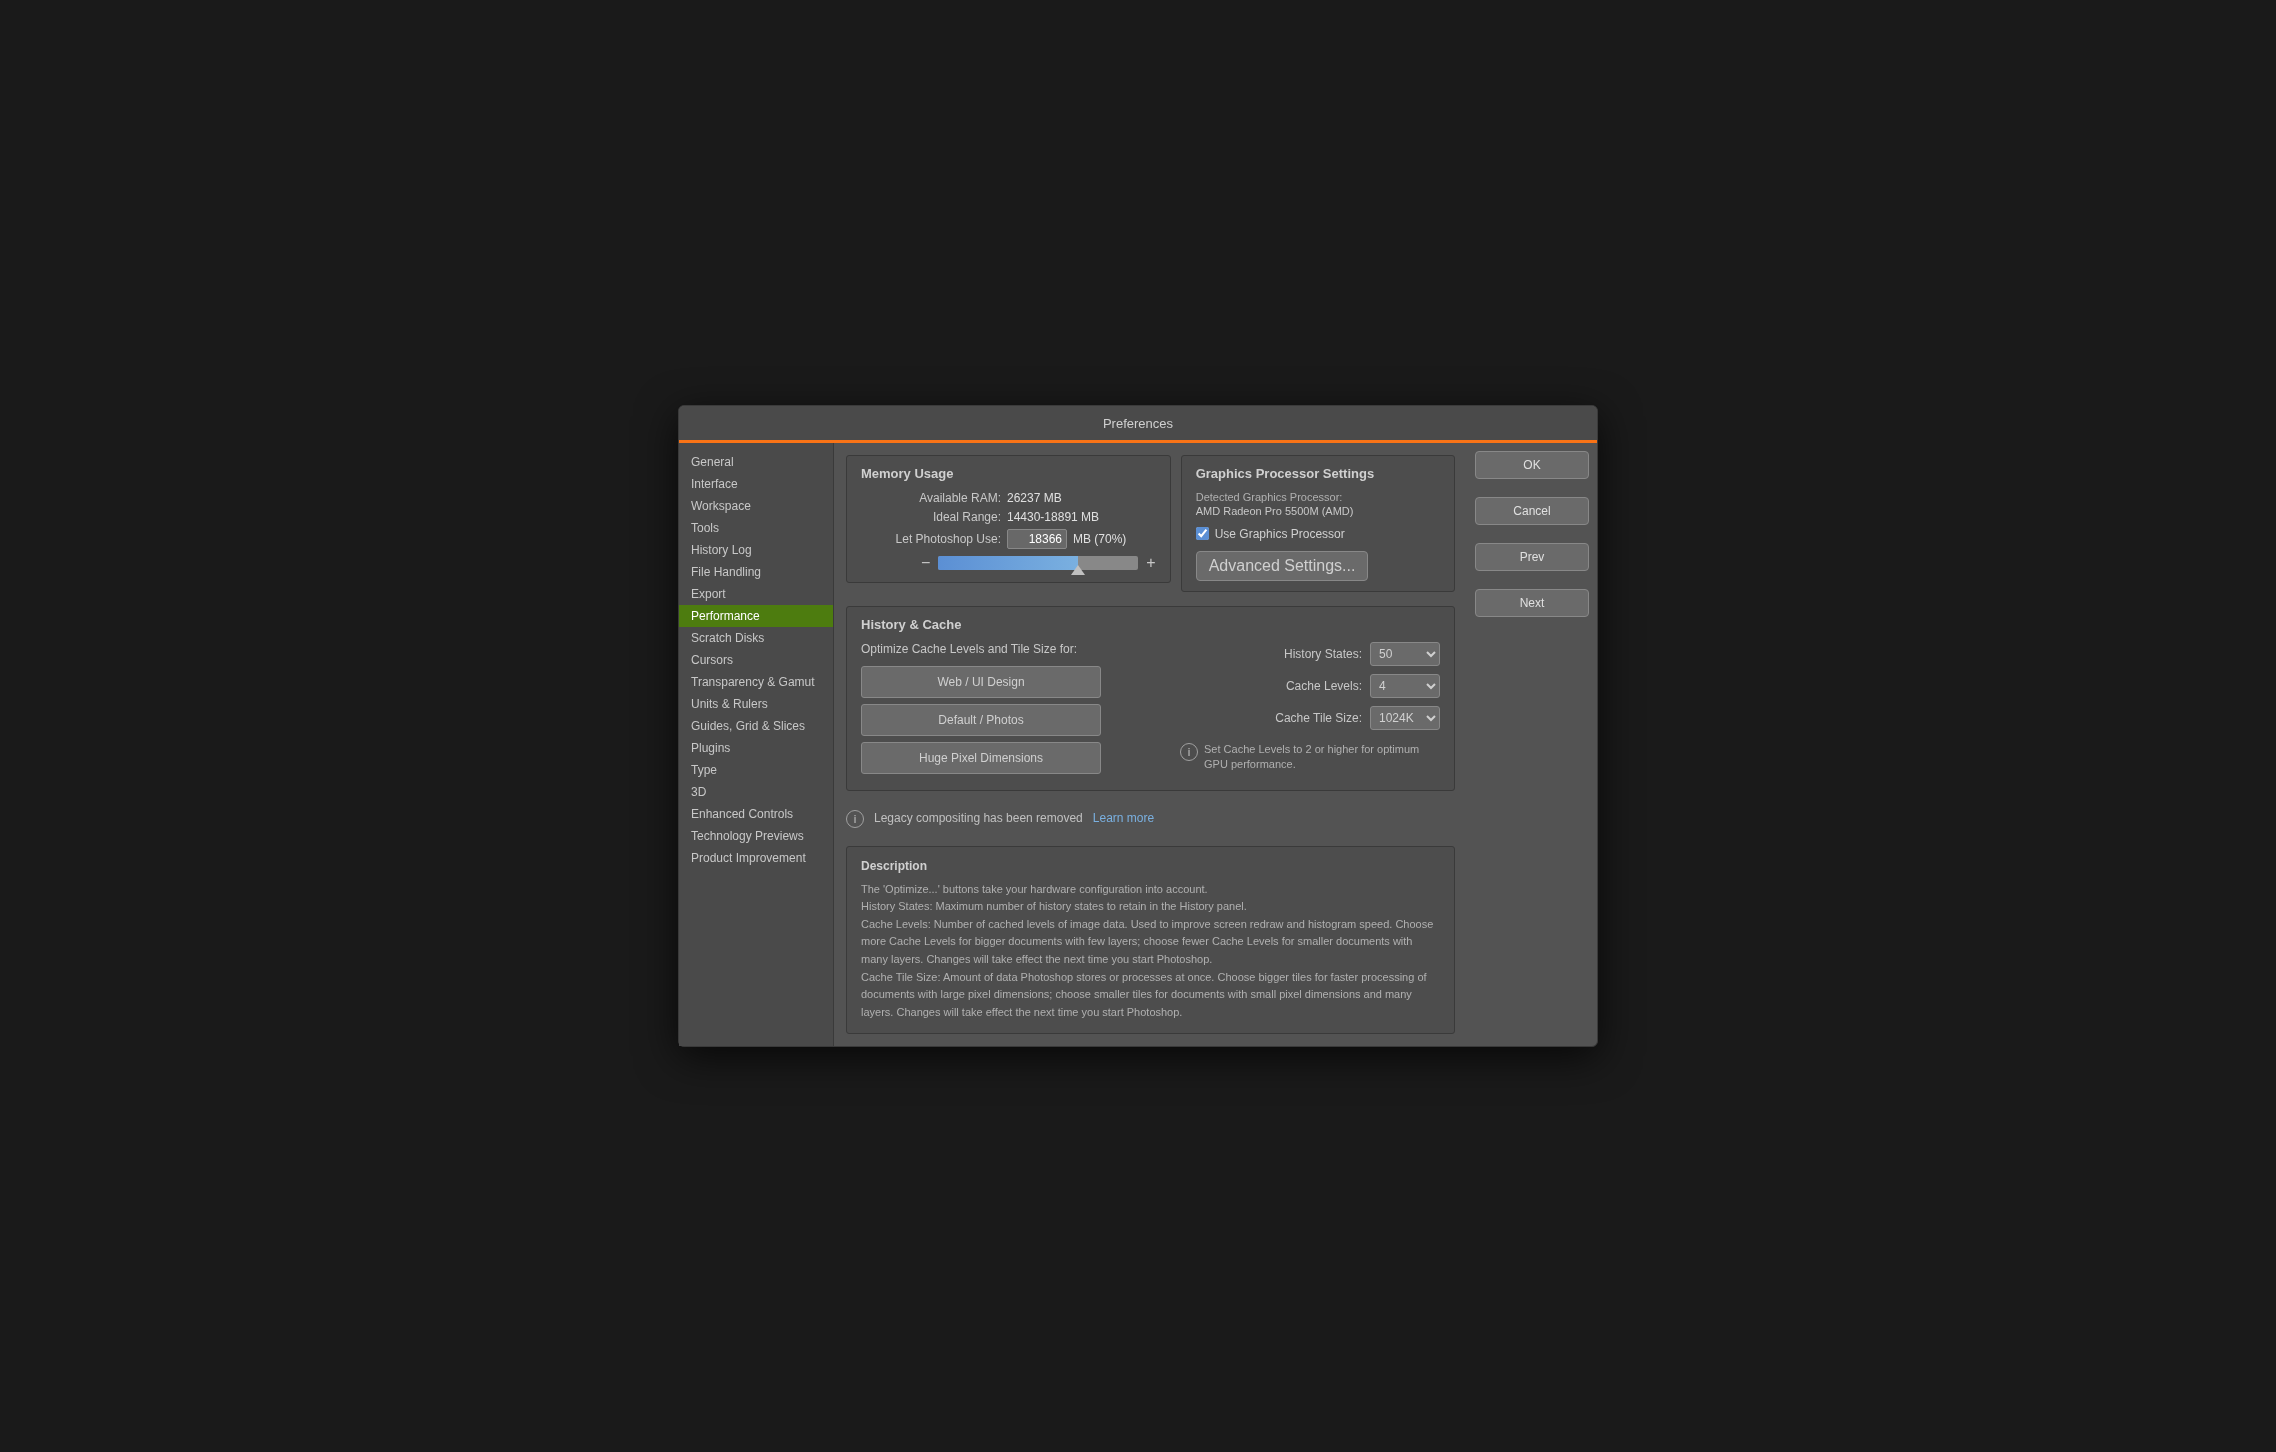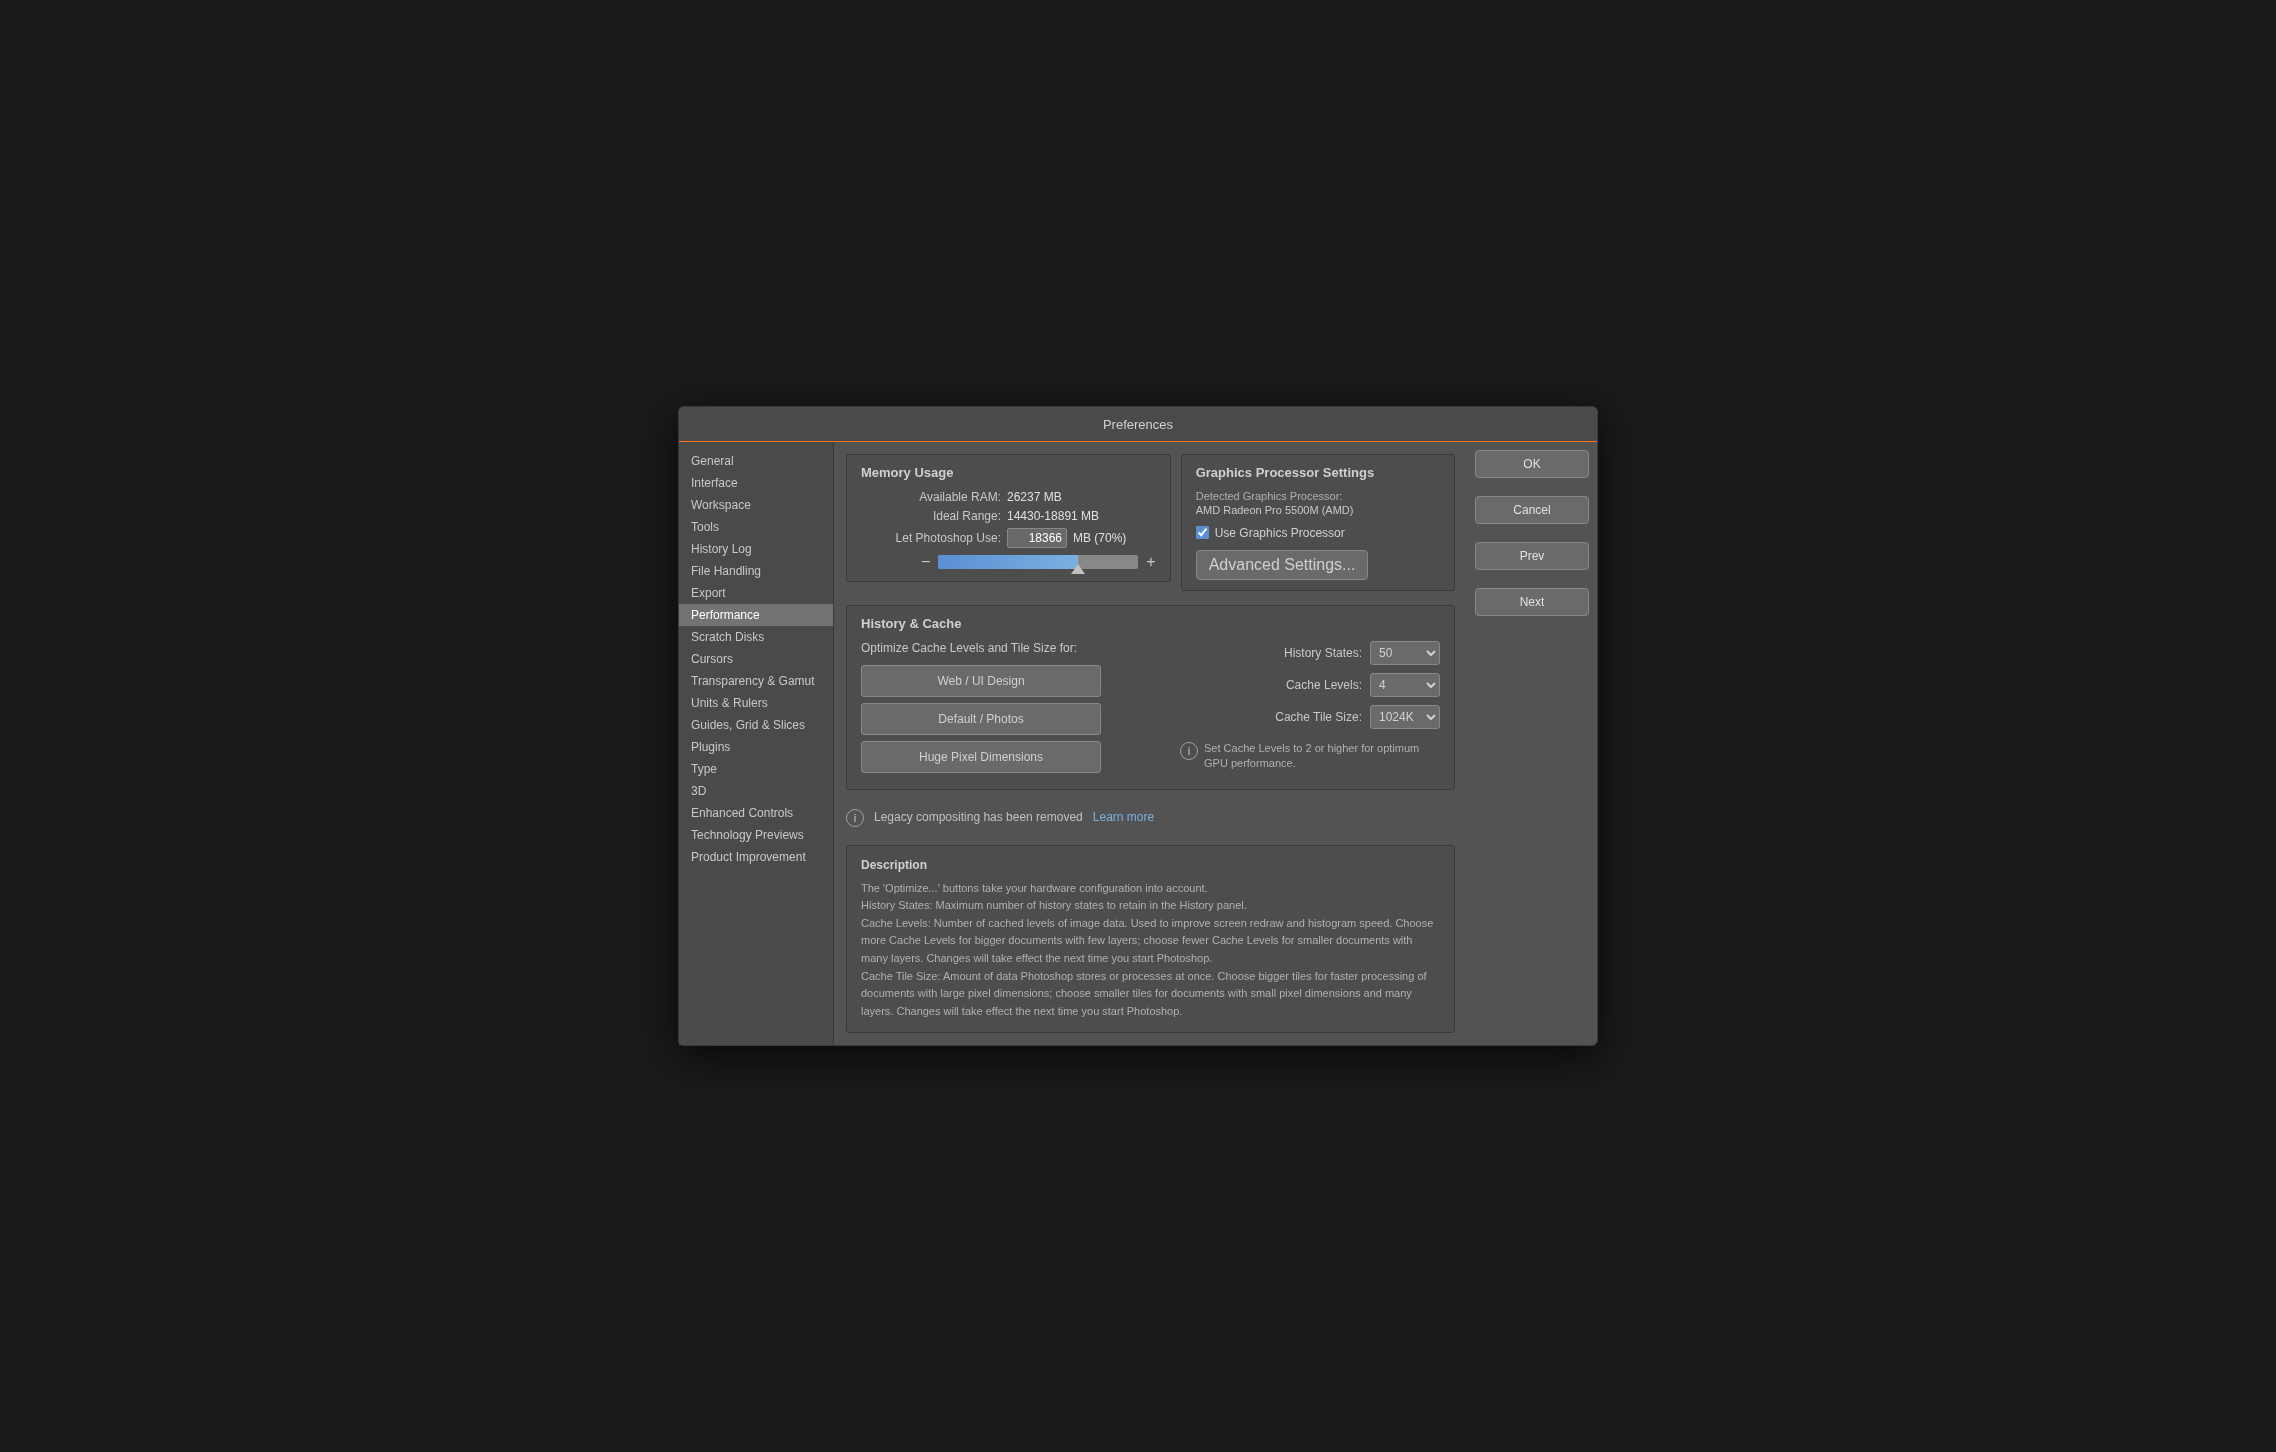--- a/index.html
+++ b/index.html
@@ -19,21 +19,21 @@
       min-height: 600px;
       display: flex;
       flex-direction: column;
       box-shadow: 0 10px 40px rgba(0,0,0,0.7);
     }
     .dialog-title-bar {
       background: #4a4a4a;
       text-align: center;
       padding: 8px;
       border-radius: 6px 6px 0 0;
-      border-bottom: 1px solid #f97316;
+      border-bottom: 3px solid #f97316;
     }
     .dialog-title-bar span {
       color: #d0d0d0;
       font-size: 13px;
     }
     .dialog-body {
       display: flex;
       flex: 1;
     }
     
@@ -44,21 +44,21 @@
       border-right: 1px solid #3a3a3a;
     }
     .sidebar-item {
       padding: 4px 12px;
       color: #c8c8c8;
       font-size: 12px;
       cursor: pointer;
       white-space: nowrap;
     }
     .sidebar-item.active {
-      background: #737373;
+      background: #4d7c0f;
       color: #fff;
     }
     
     .main-content {
       flex: 1;
       padding: 12px;
       overflow-y: auto;
       display: flex;
       flex-direction: column;
       gap: 14px;

